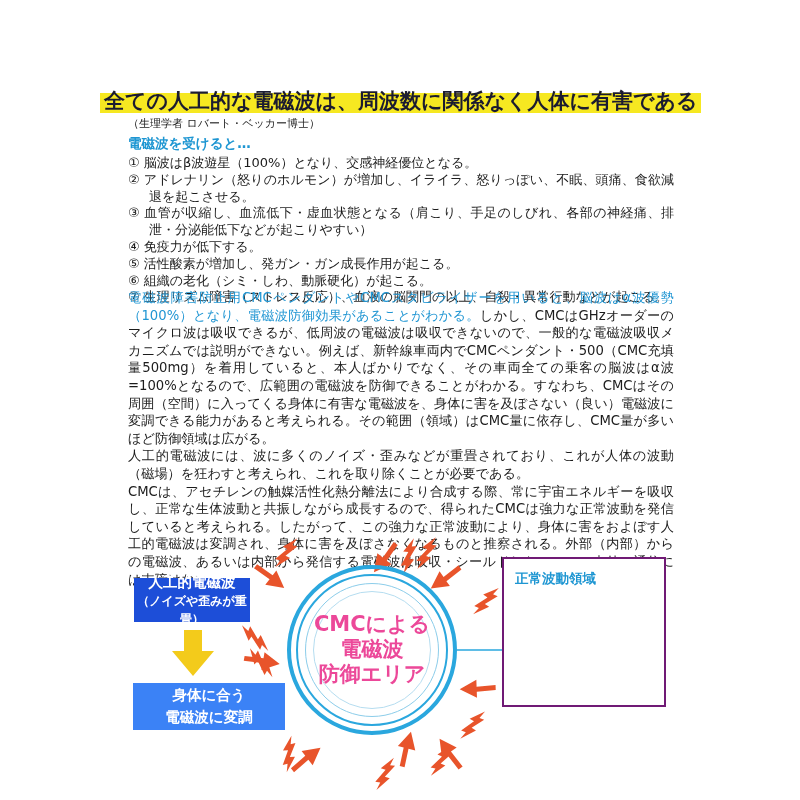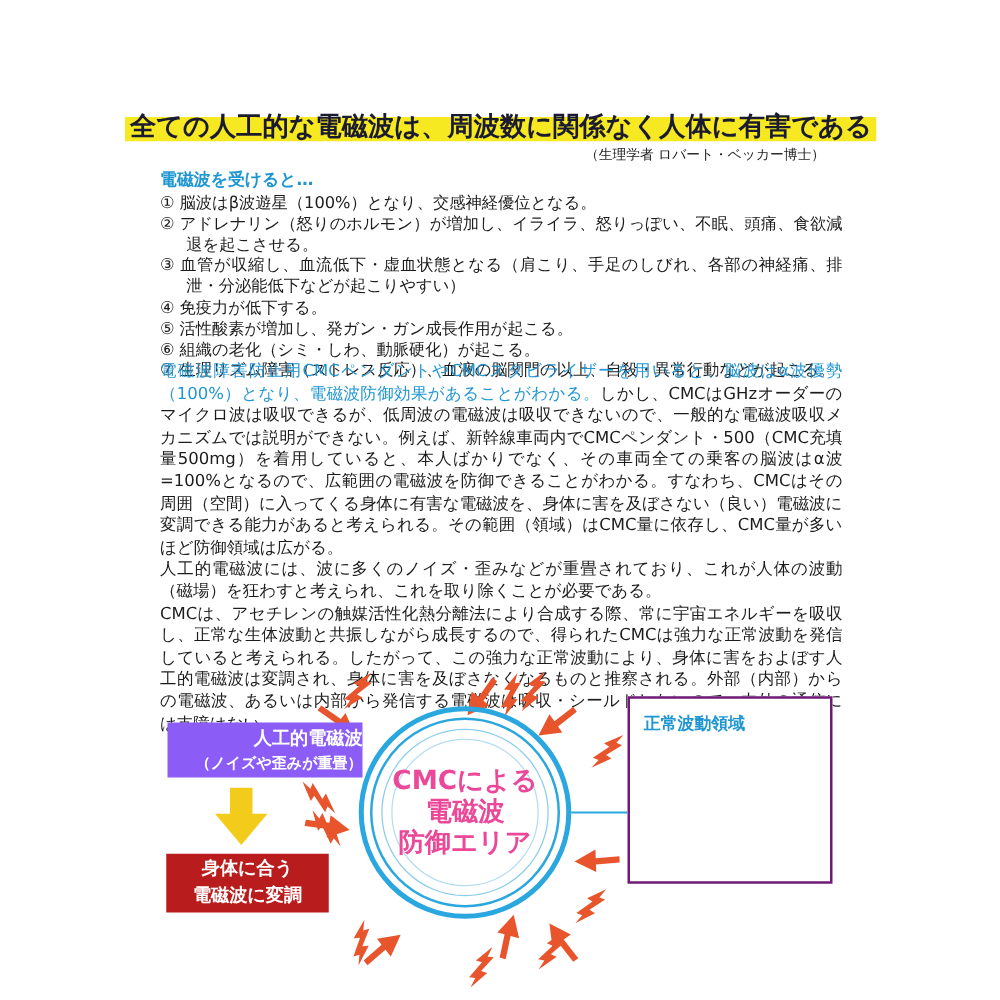--- a/index.html
+++ b/index.html
@@ -15,21 +15,21 @@
   .subtitle{
     position:absolute;top:87px;left:100px;width:600px;text-align:center;
     font-size:21px;font-weight:bold;color:#1b1b30;white-space:nowrap;
   }
   .subtitle .hl{
     background:linear-gradient(to bottom, rgba(255,255,255,0) 18%, #F6E821 18%);
     padding:0 4px;
   }
   .attribution{
     position:absolute;top:116px;left:128px;width:546px;box-sizing:border-box;
-    text-align:right;padding-right:14px;font-size:11px;color:#222222;
+    padding-right:14px;font-size:11px;color:#222222;
   }
   
   .effects{position:absolute;top:135px;left:128px;width:546px;}
   .effects-heading{color:#1E96D2;font-weight:bold;font-size:13.5px;margin:0 0 2px 0;}
   .effect-item{
     font-size:13px;line-height:16.8px;text-align:justify;
     padding-left:21px;text-indent:-21px;margin:0;
   }
   .effect-item .num{margin-right:4px;}
   
@@ -40,22 +40,22 @@
   .bodytext p{margin:0;}
   .blue-lead{color:#2196D3;}
   
   .diagram{position:absolute;top:530px;left:0;width:800px;height:270px;}
   .dg-box{
     position:absolute;display:flex;flex-direction:column;justify-content:center;align-items:center;
     color:#ffffff;font-weight:bold;text-align:center;line-height:1.45;
   }
   .dg-box .l1{font-size:14.5px;}
   .dg-box .l2{font-size:12px;}
-  .src-box{left:134px;top:48px;width:156px;height:44px;background:#8b5cf6;align-items:flex-end;}
-  .dst-box{left:133px;top:153px;width:130px;height:47px;background:#b91c1c;}
+  .src-box{left:134px;top:48px;width:116px;height:44px;background:#1d4ed8;}
+  .dst-box{left:133px;top:153px;width:152px;height:47px;background:#3b82f6;}
   .down-arrow{position:absolute;left:172px;top:100px;}
   .ring{position:absolute;border-radius:50%;box-sizing:border-box;}
   .ring1{left:287px;top:35px;width:170px;height:170px;border:4px solid #2AA7DE;}
   .ring2{left:296px;top:44px;width:152px;height:152px;border:2px solid #2AA7DE;}
   .ring3{left:305px;top:53px;width:134px;height:134px;border:1.5px solid #8CCDEA;}
   .ring4{left:313px;top:61px;width:118px;height:118px;border:1px solid #B5DDF0;}
   .circle-label{
     position:absolute;left:292px;top:82px;width:160px;text-align:center;
     color:#ec4899;font-weight:bold;font-size:21px;line-height:25px;
   }

